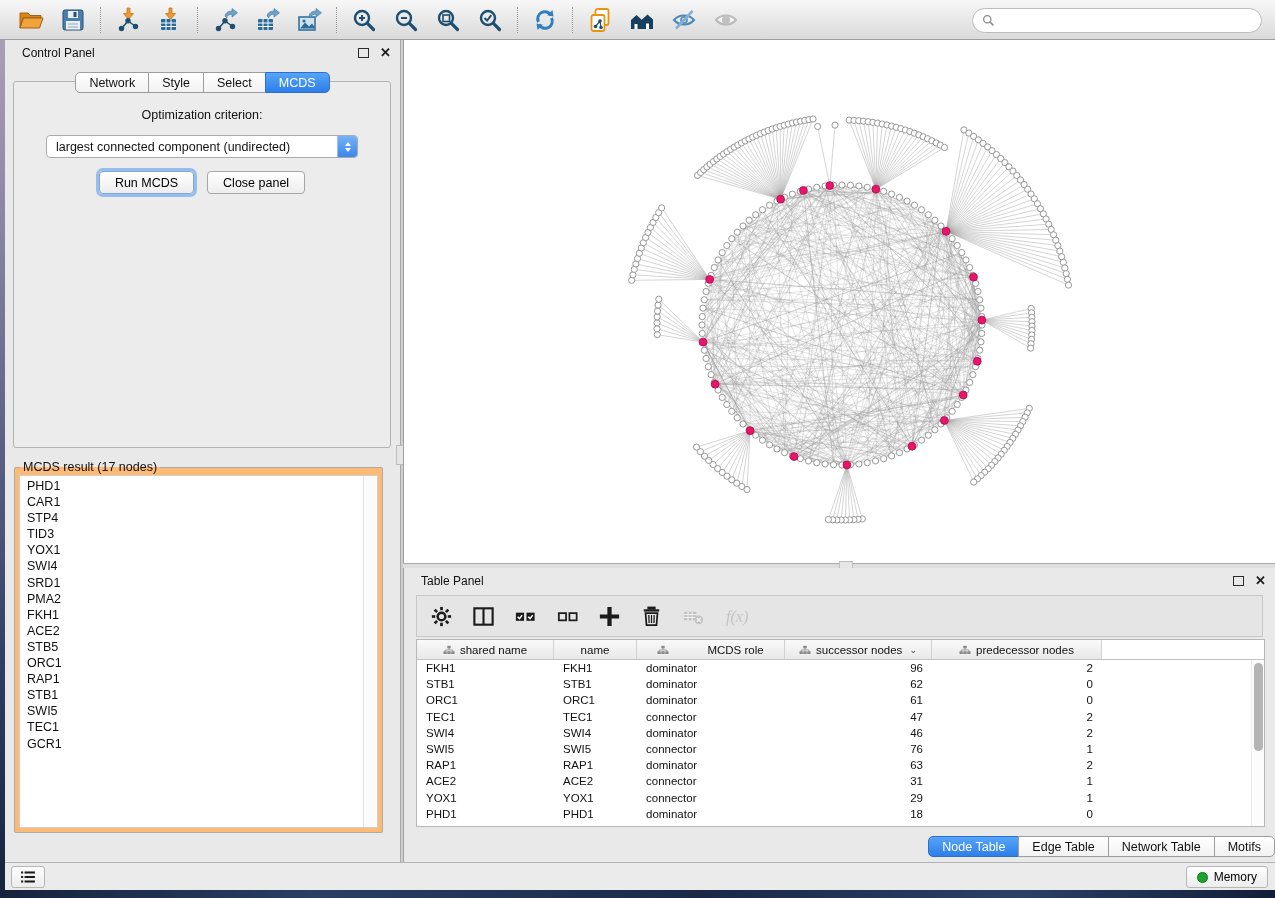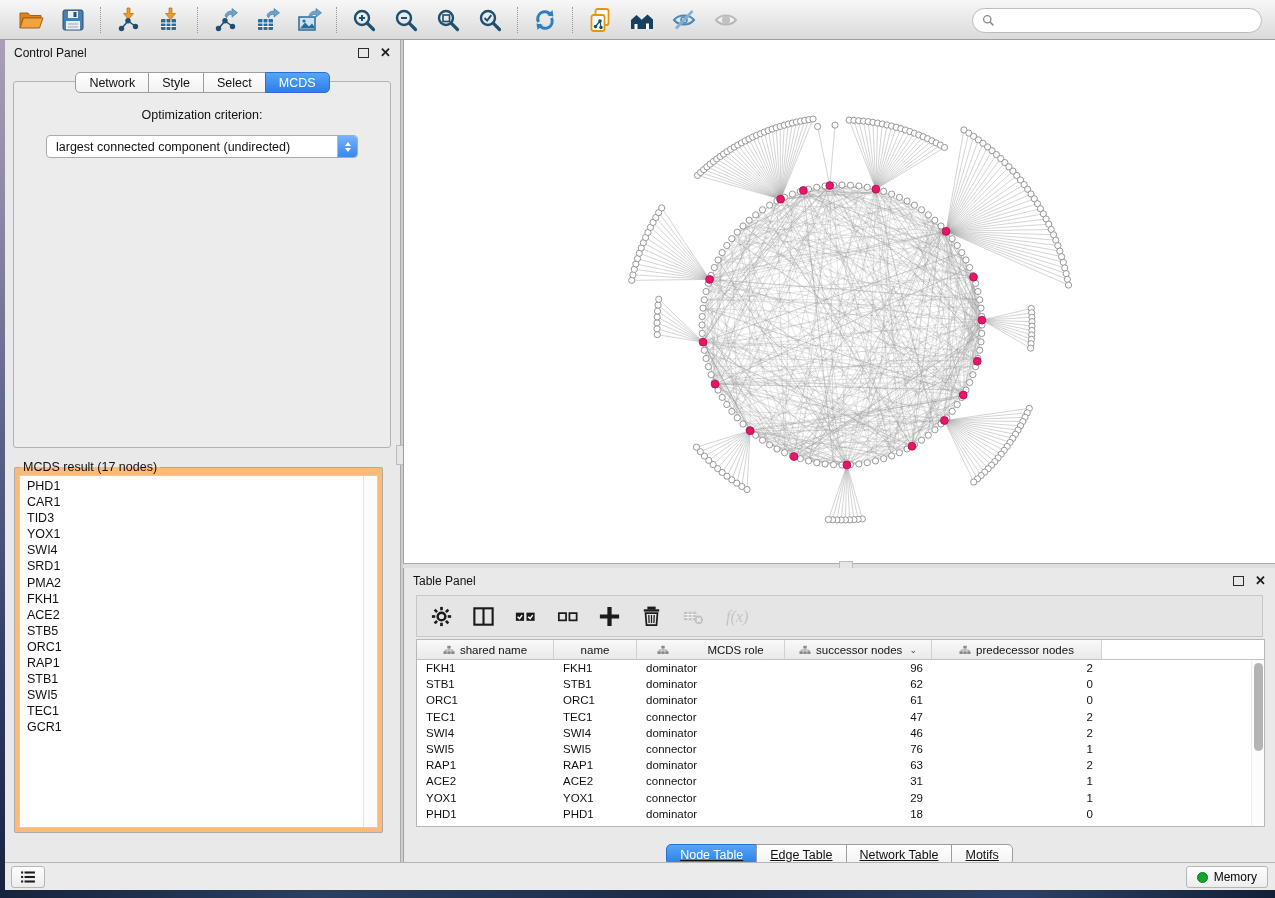--- a/index.html
+++ b/index.html
@@ -25,21 +25,21 @@
     display:flex; align-items:center; padding:0 9px; gap:6px;
   }
   .search-wrap svg { width:13px; height:13px; flex:0 0 auto; }
   .search-wrap input { border:none; outline:none; flex:1; font-size:12px; background:transparent; font-family:inherit; }
   
   #wall-left { position:absolute; left:0; top:40px; width:5px; height:850px;
     background:linear-gradient(#ab9eb8,#8d87a5 20%,#5f6489 45%,#2e3c62 75%,#17233f); }
   #wall-bottom { position:absolute; left:0; top:890px; width:1275px; height:8px;
     background:linear-gradient(90deg,#16233d,#2a3f63 25%,#1b2947 55%,#2c4066 80%,#121f38); }
   
-  .panel-head { height:25px; display:flex; align-items:center; padding:0 9px; font-size:12px; }
+  .panel-head { height:25px; display:flex; align-items:center; padding:0 9px; font-size:12px;margin-left:8px; }
   .panel-head .spacer { flex:1; }
   .float-btn { width:11px; height:10px; border:1.5px solid #2b2b2b; background:transparent; margin-right:11px; padding:0; }
   .close-btn { border:none; background:transparent; font-size:13px; font-weight:bold; color:#1b1b1b; padding:0; line-height:10px; }
   
   #control-panel { position:absolute; left:5px; top:40px; width:395px; height:822px; background:#e9e9e9; }
   .cp-tabs { position:absolute; left:0; top:32px; width:100%; display:flex; justify-content:center; z-index:2; }
   .seg-btn {
     height:21px; padding:0 13px; font-size:12.5px; font-family:inherit;
     border:1px solid #9d9d9d; margin-left:-1px; background:linear-gradient(#ffffff,#f2f2f2); color:#111; cursor:pointer;
   }
@@ -107,21 +107,21 @@
   .thead { display:flex; height:20px; background:linear-gradient(#f9f9f9,#e9e9e9); border-bottom:1px solid #c3c3c3; font-size:11.5px; }
   .th { display:flex; align-items:center; justify-content:center; gap:5px; border-right:1px solid #d1d1d1; height:100%; }
   .th.filler { flex:1; border-right:none; background:#fff; }
   .th .sort { font-size:9px; color:#444; margin-left:2px; }
   .tbody { font-size:11.5px; }
   .tr { display:flex; height:16.2px; align-items:center; }
   .td { padding:0 9px; white-space:nowrap; overflow:hidden; }
   .td.num { text-align:right; }
   .table-scroll { position:absolute; right:0; top:20px; bottom:0; width:13px; background:#fcfcfc; border-left:1px solid #ececec; }
   .table-scroll .thumb { position:absolute; left:2px; top:3px; width:9px; height:88px; background:#b4b4b4; border-radius:5px; }
-  .bottom-tabs { position:absolute; left:0; right:0; top:276px; display:flex; justify-content:center;text-decoration:underline; }
+  .bottom-tabs { position:absolute; left:0; right:0; top:268px; display:flex; justify-content:flex-end; }
   
   #status-bar { position:absolute; left:5px; top:862px; width:1270px; height:28px; background:#ebebeb; border-top:1px solid #b3b3b3; }
   .sb-list-btn {
     position:absolute; left:6px; top:3px; width:34px; height:22px; border:1px solid #b6b6b6; border-radius:3px;
     background:linear-gradient(#fdfdfd,#ededed); display:flex; align-items:center; justify-content:center; padding:0; cursor:pointer;
   }
   .sb-list-btn svg { width:18px; height:16px; }
   .memory-btn {
     position:absolute; right:7px; top:3px; height:22px; border:1px solid #b6b6b6; border-radius:3px;
     background:linear-gradient(#fdfdfd,#ededed); display:flex; align-items:center; gap:6px; padding:0 10px;
@@ -315,27 +315,32 @@
     </div>
   <div class="cp-body">
     <div class="opt-label">Optimization criterion:</div>
     <div class="combo">
       <span class="val">largest connected component (undirected)</span>
       <span class="step">
           <i class="up"></i>
           <i class="dn"></i>
         </span>
     </div>
+    <div class="btn-row">
+      <button class="mac-btn focus">Run MCDS</button>
+      <button class="mac-btn">Close panel</button>
+    </div>
   </div>
   <fieldset id="mcds-result">
     <legend>MCDS result (17 nodes)</legend>
     <div class="list-wrap">
       <ul>
           <li>PHD1</li>
           <li>CAR1</li>
+          <li>STP4</li>
           <li>TID3</li>
           <li>YOX1</li>
           <li>SWI4</li>
           <li>SRD1</li>
           <li>PMA2</li>
           <li>FKH1</li>
           <li>ACE2</li>
           <li>STB5</li>
           <li>ORC1</li>
           <li>RAP1</li>

